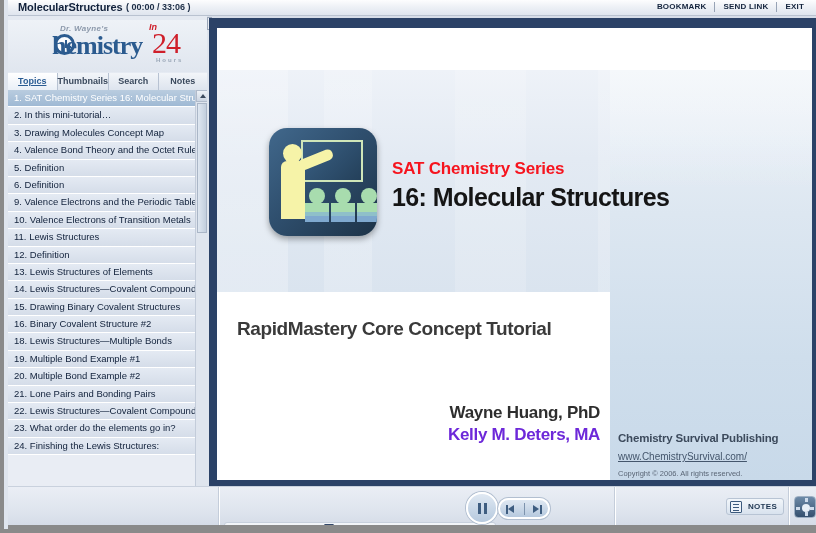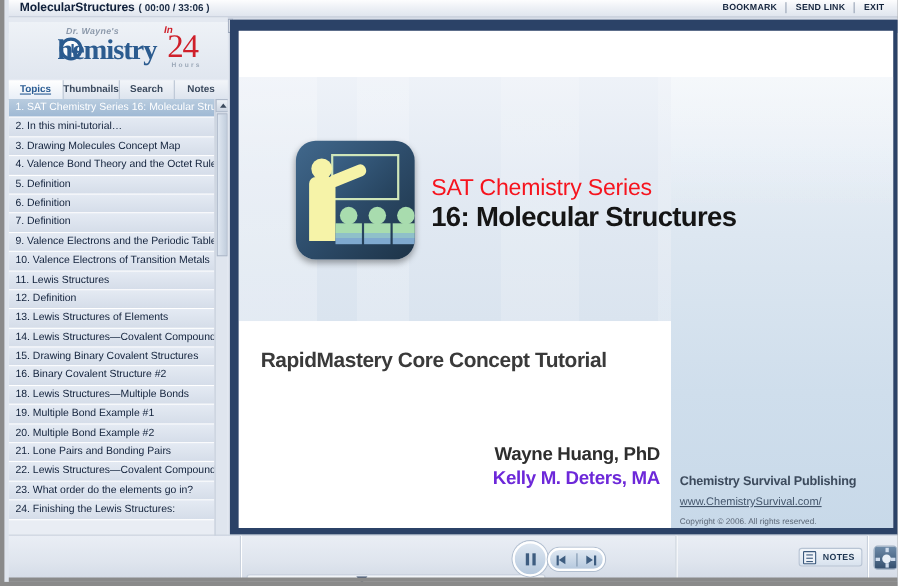--- a/index.html
+++ b/index.html
@@ -242,21 +242,21 @@
   .stu b{
     position:absolute;left:0;top:15px;width:24px;height:19px;
     background:linear-gradient(to bottom,#a8dcae 0 45%,#8fc0c9 45% 70%,#7fa9cf 70% 100%);
   }
   .stu1{left:36px;top:60px;}
   .stu2{left:62px;top:60px;}
   .stu3{left:88px;top:60px;}
 
   .s-series{
     position:absolute;left:175px;top:131px;
-    font-size:21px;font-weight:normal;color:#f6141e;
+    font-size:17px;font-weight:bold;color:#f6141e;
     letter-spacing:-0.2px;
   }
   .s-title{
     position:absolute;left:175px;top:155px;
     font-size:25px;font-weight:bold;color:#151515;
     letter-spacing:-0.6px;
   }
   .s-tagline{
     position:absolute;left:20px;top:290px;
     font-size:19px;font-weight:bold;color:#3a3a3a;
@@ -446,21 +446,20 @@
     </div>
 
     <div class="list-wrap">
       <div class="list" id="topic-list">
           <div class="li sel">1. SAT Chemistry Series 16: Molecular Struc</div>
           <div class="li">2. In this mini-tutorial…</div>
           <div class="li">3. Drawing Molecules Concept Map</div>
           <div class="li">4. Valence Bond Theory and the Octet Rule</div>
           <div class="li">5. Definition</div>
           <div class="li">6. Definition</div>
-          <div class="li">7. Definition</div>
           <div class="li">9. Valence Electrons and the Periodic Table</div>
           <div class="li">10. Valence Electrons of Transition Metals</div>
           <div class="li">11. Lewis Structures</div>
           <div class="li">12. Definition</div>
           <div class="li">13. Lewis Structures of Elements</div>
           <div class="li">14. Lewis Structures—Covalent Compounds</div>
           <div class="li">15. Drawing Binary Covalent Structures</div>
           <div class="li">16. Binary Covalent Structure #2</div>
           <div class="li">18. Lewis Structures—Multiple Bonds</div>
           <div class="li">19. Multiple Bond Example #1</div>

